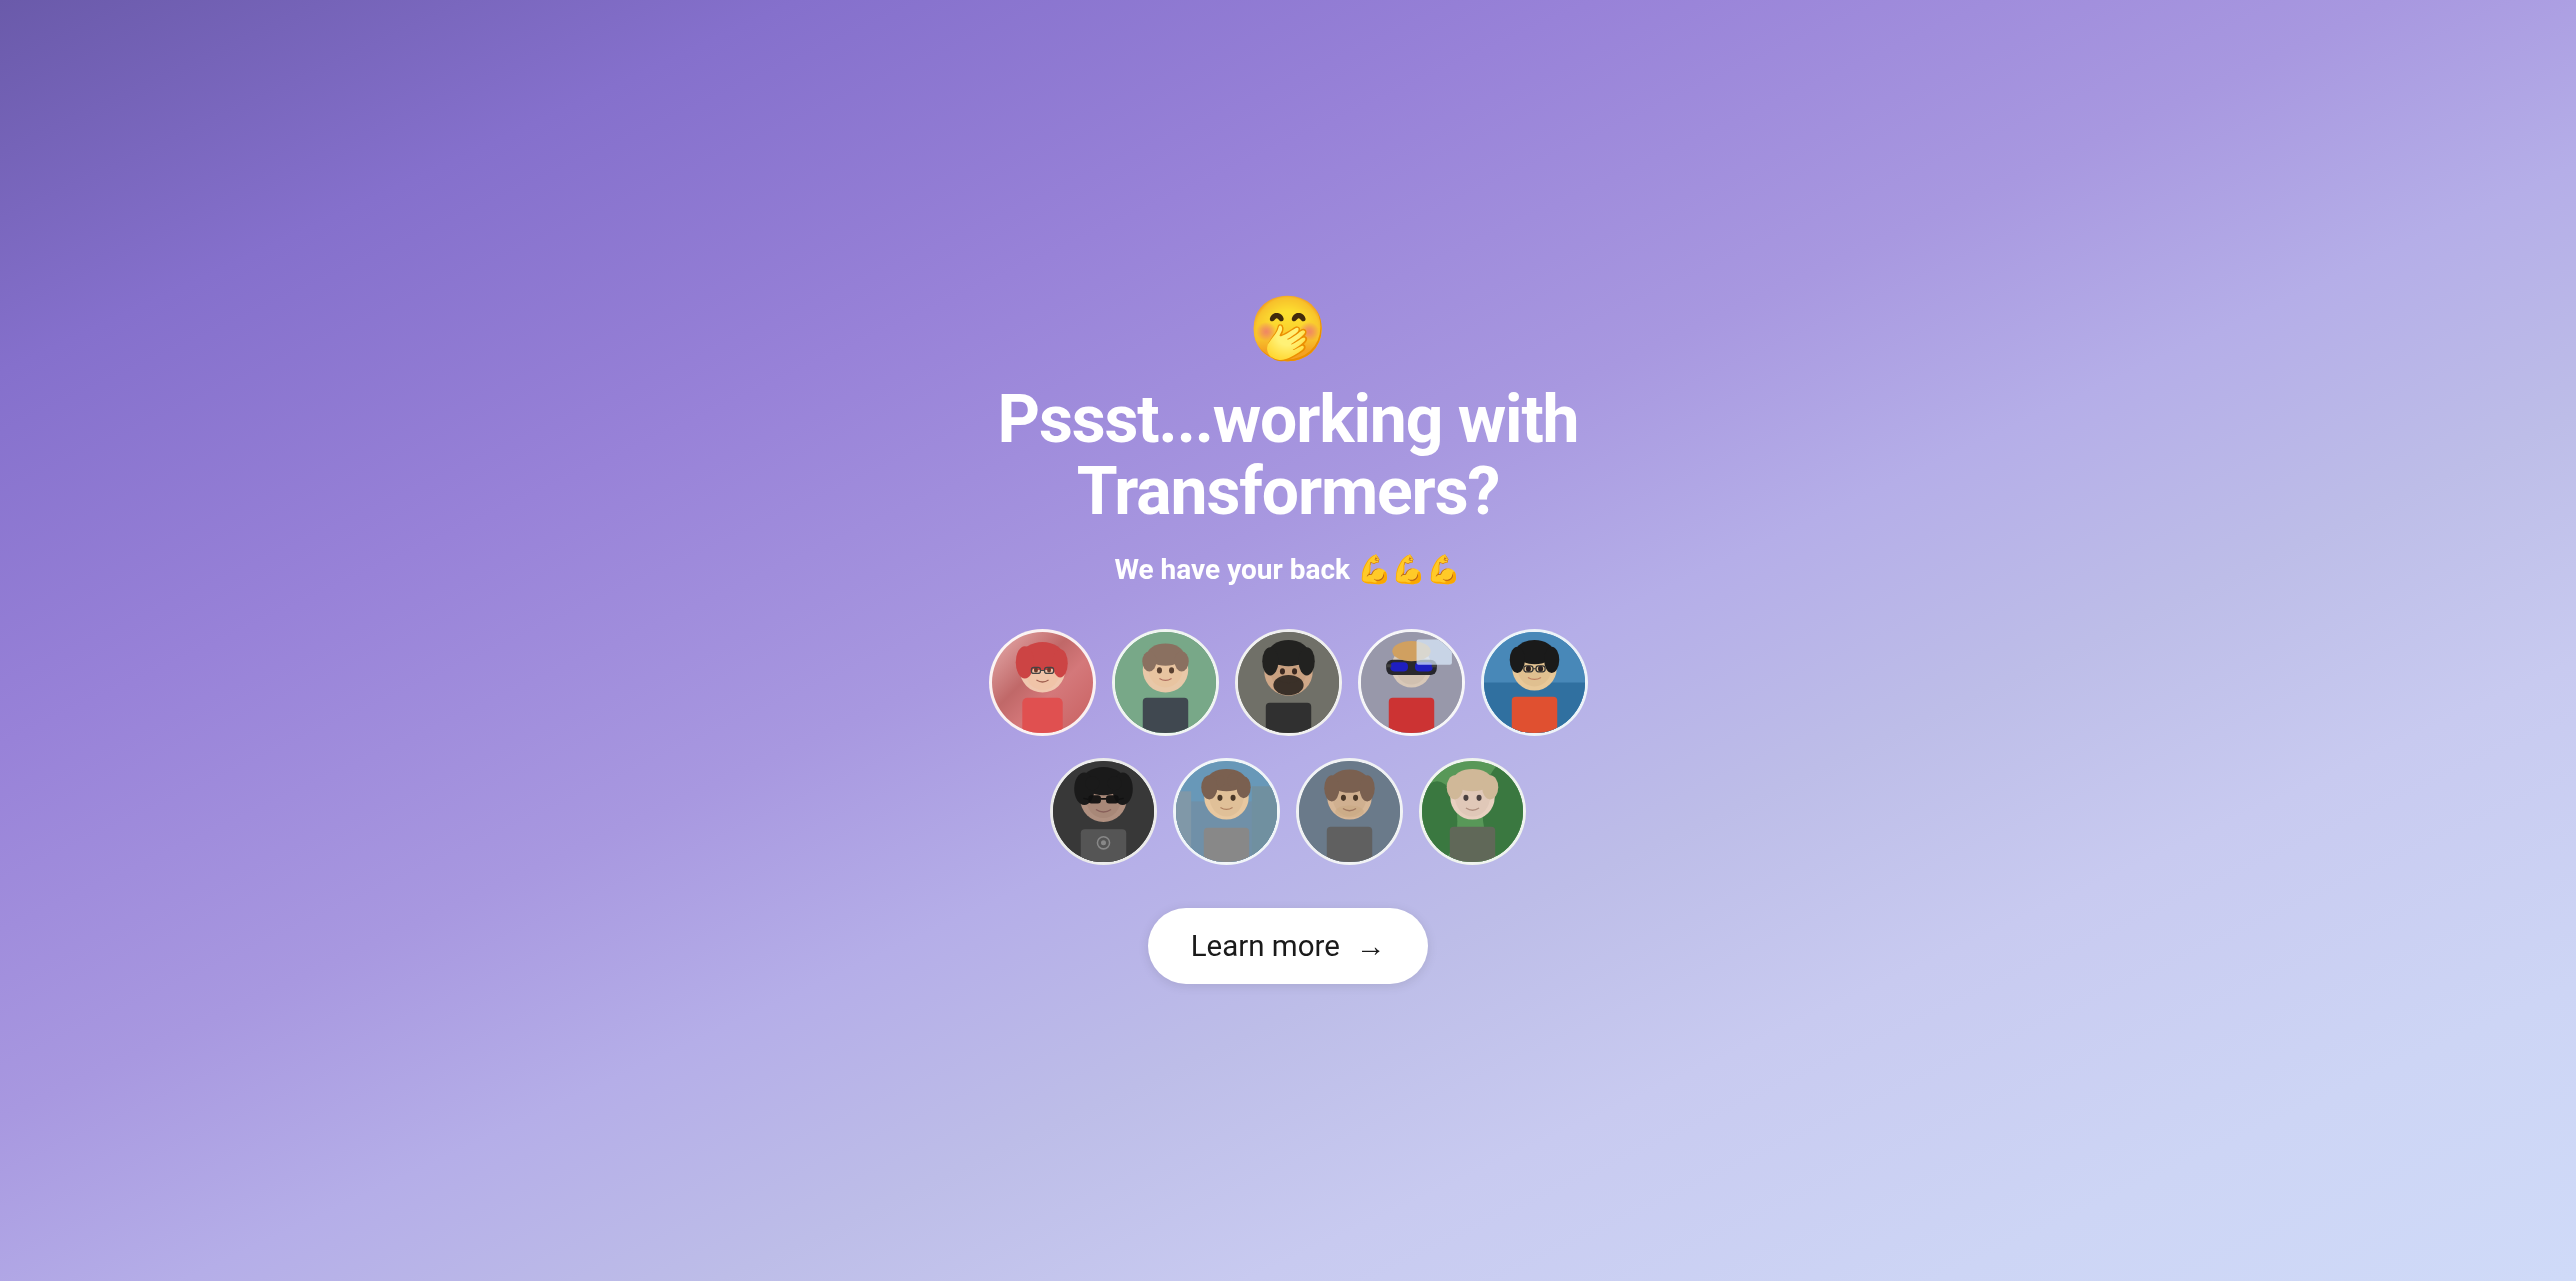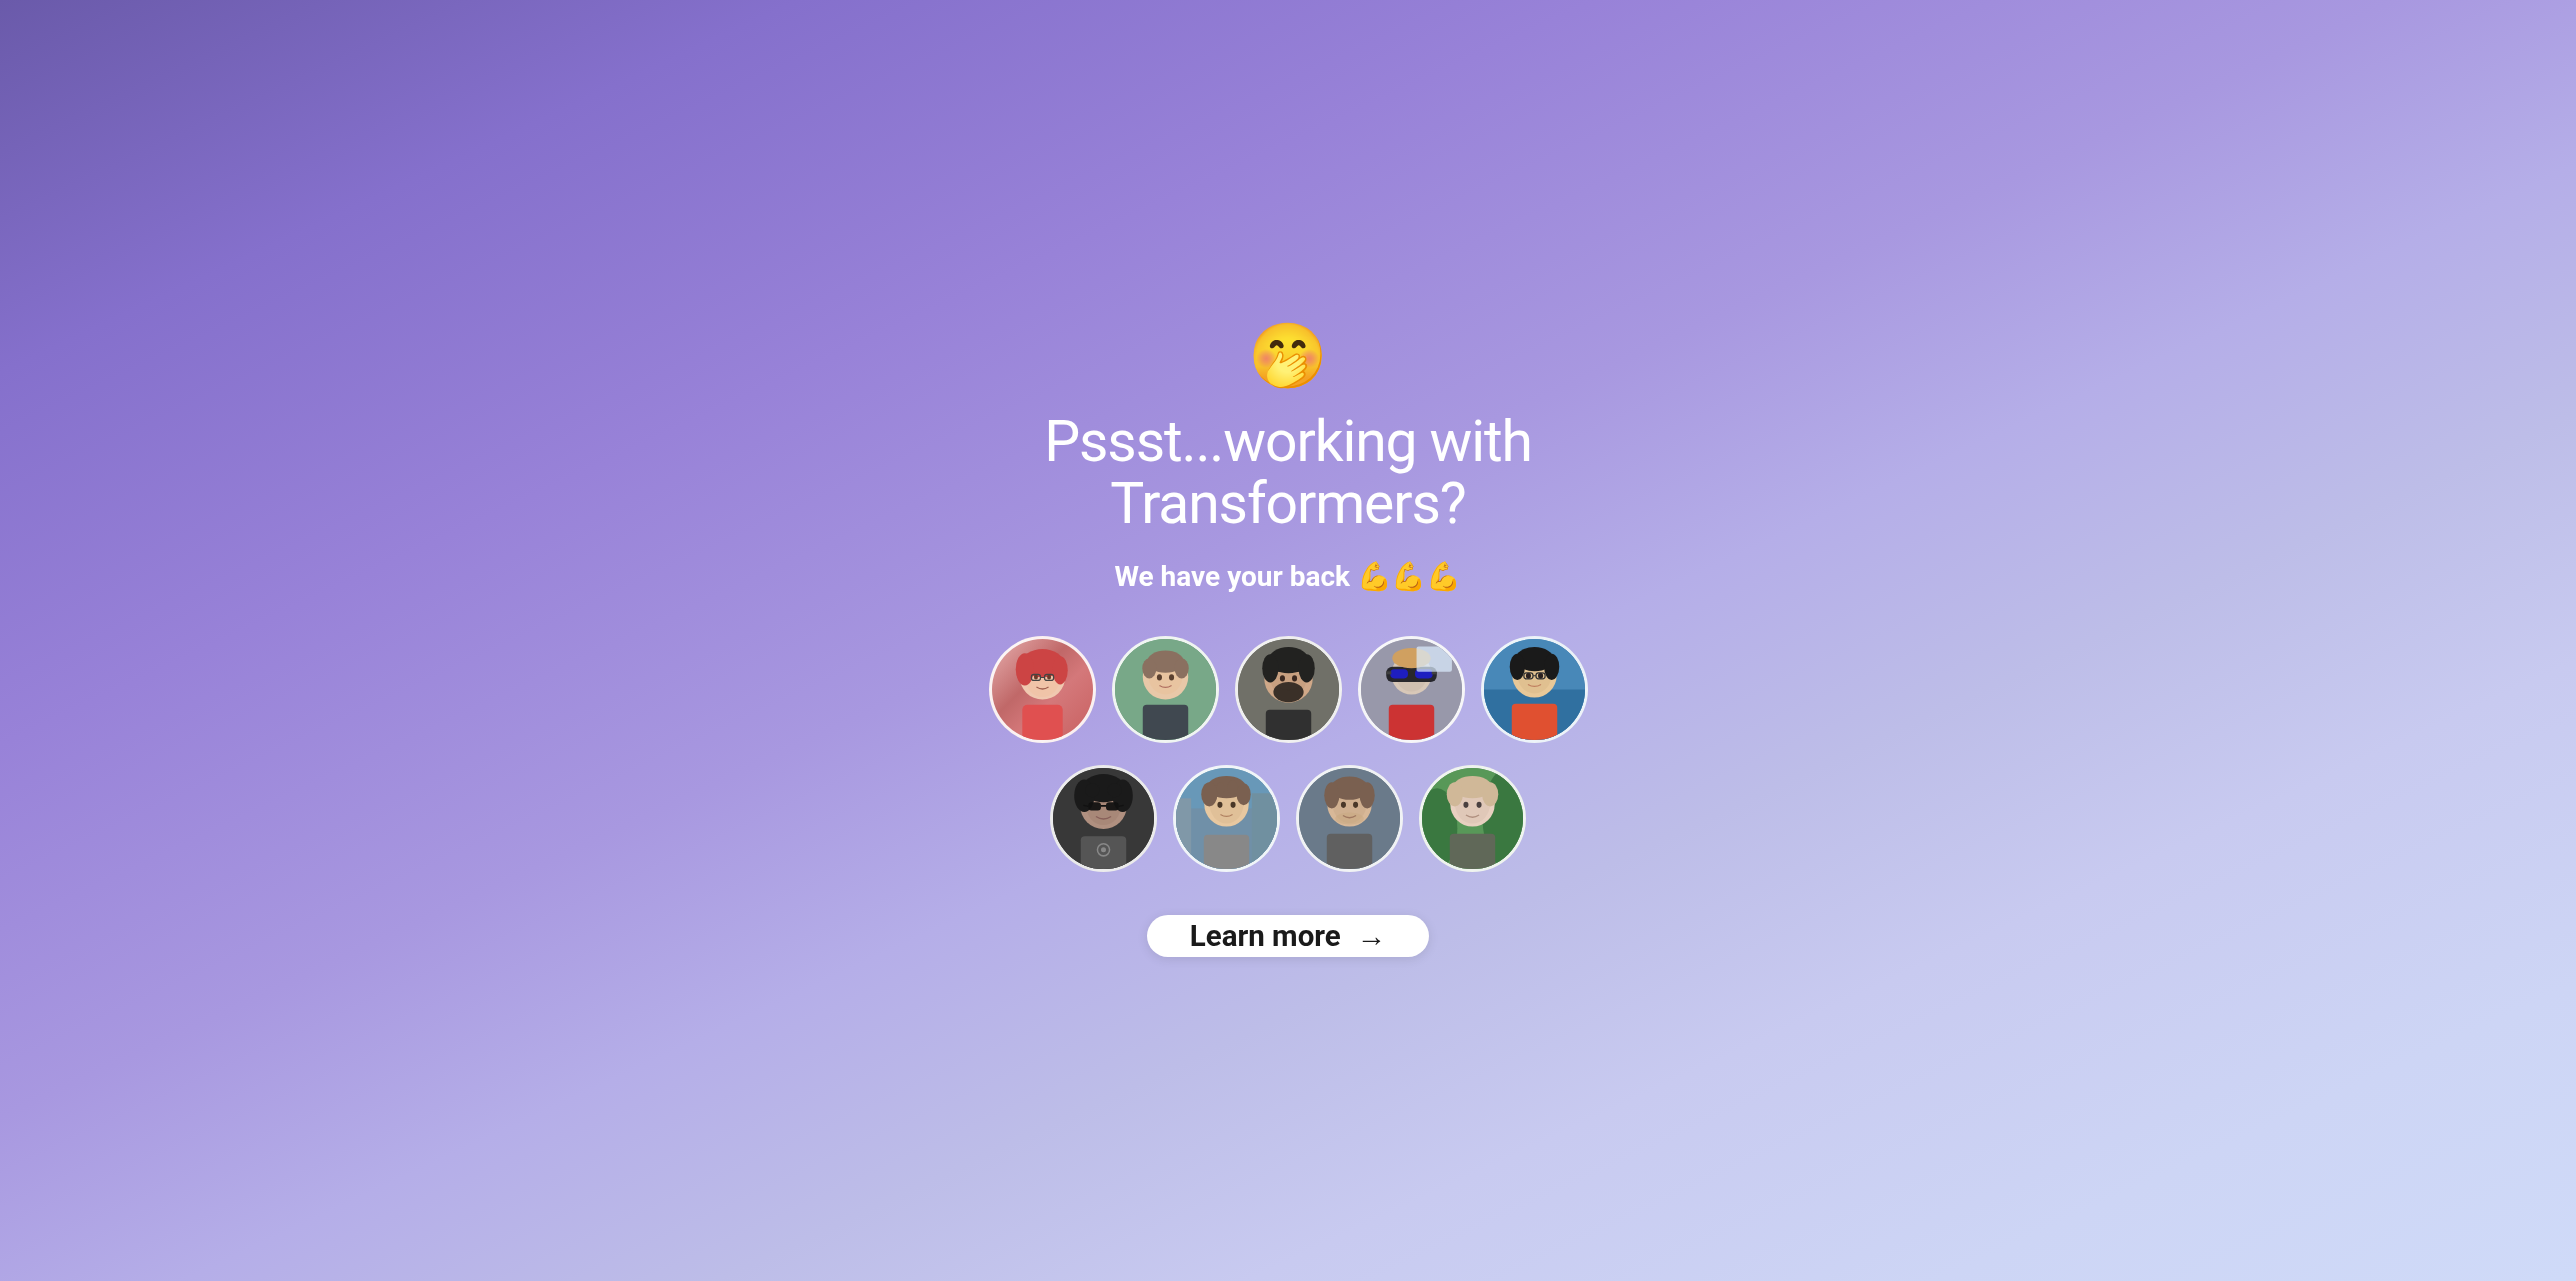--- a/index.html
+++ b/index.html
@@ -38,22 +38,22 @@
       width: 100%;
     }
 
     .mascot-emoji {
       font-size: 64px;
       margin-bottom: 21.5px;
       line-height: 1;
     }
 
     .headline {
-      font-size: 57px;
-      font-weight: 400;
+      font-size: 66px;
+      font-weight: 700;
       color: #ffffff;
       margin-bottom: 24px;
       line-height: 1.1;
       letter-spacing: -1.1px;
     }
 
     .subheadline {
       font-size: 28px;
       font-weight: 700;
       color: #ffffff;
@@ -91,23 +91,23 @@
 
     .avatar svg {
       width: 100%;
       height: 100%;
     }
 
     .learn-more-btn {
       background: #ffffff;
       border: none;
       border-radius: 54px;
-      padding: 4px 43px;
+      padding: 21px 43px;
       font-size: 29.5px;
-      font-weight: 700;
+      font-weight: 400;
       color: #1a1a1a;
       cursor: pointer;
       display: flex;
       align-items: center;
       gap: 16px;
       text-decoration: none;
       transition: transform 0.2s, box-shadow 0.2s;
       box-shadow: 0 2.1px 10.7px rgba(0,0,0,0.1);
     }
 

